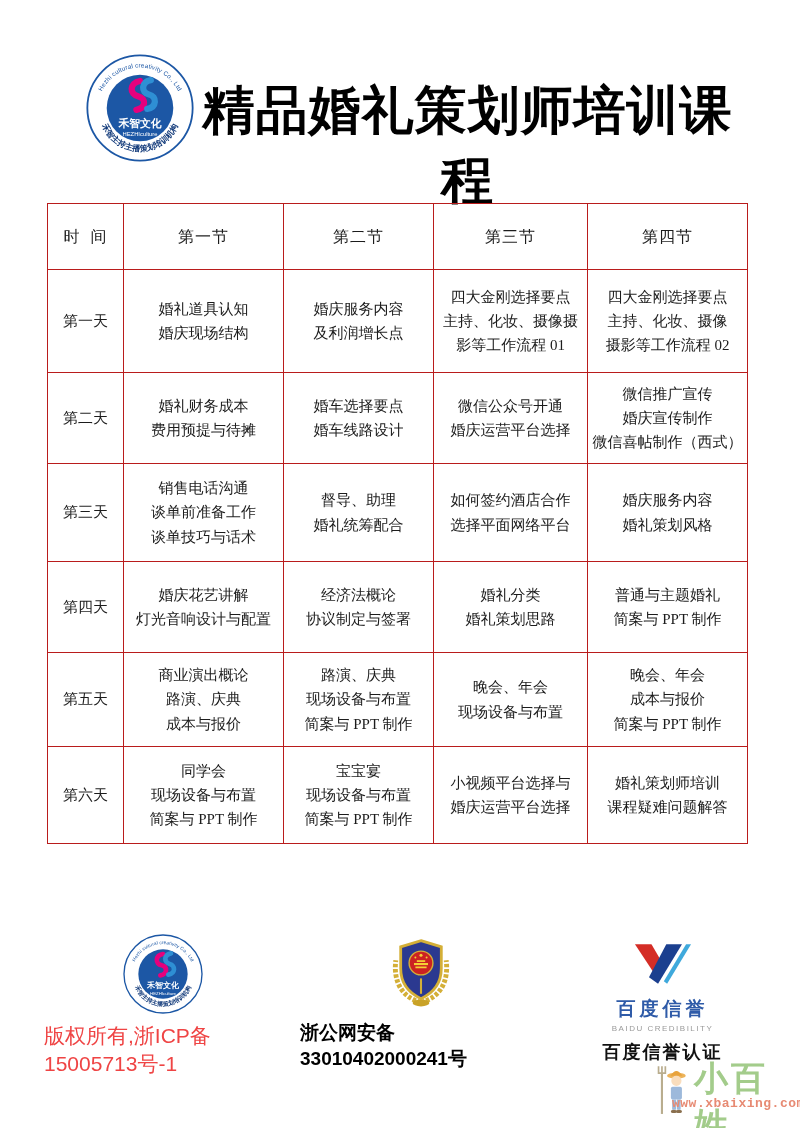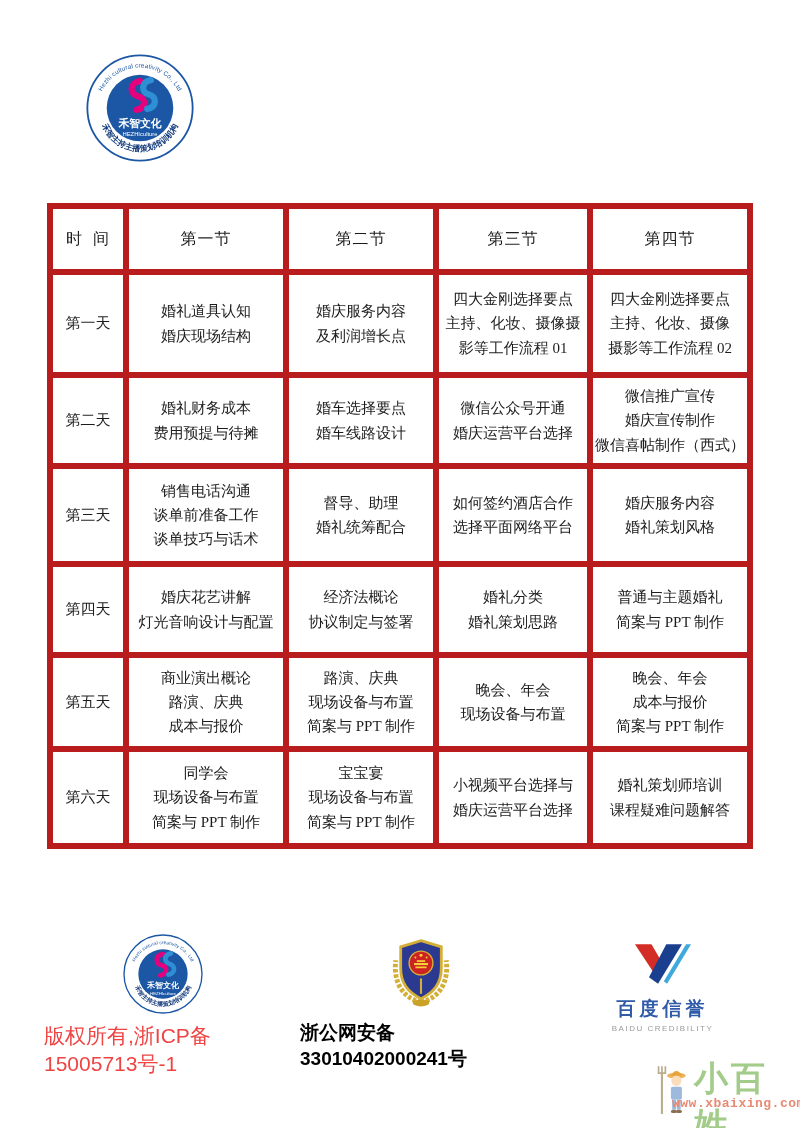--- a/index.html
+++ b/index.html
@@ -6,21 +6,21 @@
   .page{position:relative;width:800px;height:1128px;background:#ffffff;overflow:hidden;
         font-family:"Liberation Serif","DejaVu Serif",serif;color:#1c1c1c;}
 
   
   .hdr-logo{position:absolute;left:86px;top:54px;}
   .page-title{position:absolute;left:180px;top:76px;width:575px;text-align:center;
               font-size:52px;font-weight:bold;letter-spacing:1px;color:#000;}
 
   
   table.course{position:absolute;left:47px;top:203px;border-collapse:collapse;table-layout:fixed;}
-  table.course td{border:6px solid #b91c1c;text-align:center;vertical-align:middle;
+  table.course td{border:1px solid #b91c1c;text-align:center;vertical-align:middle;
                   font-size:15px;line-height:1.62;white-space:pre-wrap;padding:0 2px;font-family:Liberation Serif, serif;}
   td.day{font-size:16px;}
   tr.head td{font-size:16px;letter-spacing:1px;}
 
   
   .ft{font-family:"Liberation Sans","DejaVu Sans",sans-serif;}
   .ft-logo{position:absolute;left:123px;top:934px;}
   .ft-copy{position:absolute;left:44px;top:1022px;width:240px;text-align:left;
            font-size:21px;color:#ef4444;}
   .ft-badge{position:absolute;left:386px;top:932px;}
@@ -56,20 +56,21 @@
         <textPath href="#arcBotH" startOffset="50%" text-anchor="middle">禾智主持主播策划培训机构</textPath>
       </text>
       <circle cx="60" cy="60" r="37" fill="#1c57a5"></circle>
       <path d="M60 30 C48 32 48 45 58 47 C67 49 67 60 56 62" stroke="#e5007d" stroke-width="7" fill="none" stroke-linecap="round"></path>
       <path d="M72 29 C61 31 61 43 70 45 C79 47 79 59 68 61" stroke="#2e8fd4" stroke-width="7" fill="none" stroke-linecap="round"></path>
       <text x="60" y="81" text-anchor="middle" font-size="12" font-weight="bold" fill="#ffffff">禾智文化</text>
       <text x="60" y="91" text-anchor="middle" font-size="6.5" fill="#ffffff" font-family="Liberation Sans, sans-serif">HEZHIculture</text>
     </svg>
   </div>
 
+  <div class="page-title">精品婚礼策划师培训课程</div>
 
   <table class="course">
     <colgroup>
       <col style="width:76px">
         <col style="width:160px">
         <col style="width:150px">
       <col style="width:154px">
         <col style="width:160px">
     </colgroup>
     <tbody>
@@ -197,20 +198,21 @@
   <div class="ft ft-police">浙公网安备 33010402000241号</div>
 
   <div class="ft ft-baidu">
     <svg width="66" height="48" viewBox="0 0 80 56">
       <path d="M6 4 L26 4 L40 28 L29 39 Z" fill="#d42d26"></path>
       <path d="M44 4 L63 4 L34 52 L23 44 Z" fill="#1b3f8f"></path>
       <path d="M68 4 L74 4 L45 52 L41 49 Z" fill="#3fa9dc"></path>
     </svg>
     <div class="bd-cn">百度信誉</div>
     <div class="bd-en">BAIDU CREDIBILITY</div>
+    <div class="bd-cert">百度信誉认证</div>
   </div>
 
   <div class="wm">
     <svg class="wm-mascot" width="34" height="54" viewBox="0 0 40 62">
       <path d="M7 10 L7 58" stroke="#b9ad8e" stroke-width="2.5"></path>
       <path d="M2 10 L12 10 M3 10 L3 2 M7 10 L7 2 M11 10 L11 2" stroke="#b9ad8e" stroke-width="2" fill="none"></path>
       <ellipse cx="24" cy="13" rx="11" ry="3.5" fill="#ecb35a"></ellipse>
       <path d="M17 13 Q24 2 31 13 Z" fill="#e8a33d"></path>
       <circle cx="24" cy="19" r="6" fill="#f9ddbd"></circle>
       <rect x="17.5" y="26" width="13" height="15" rx="2" fill="#9db9db"></rect>

